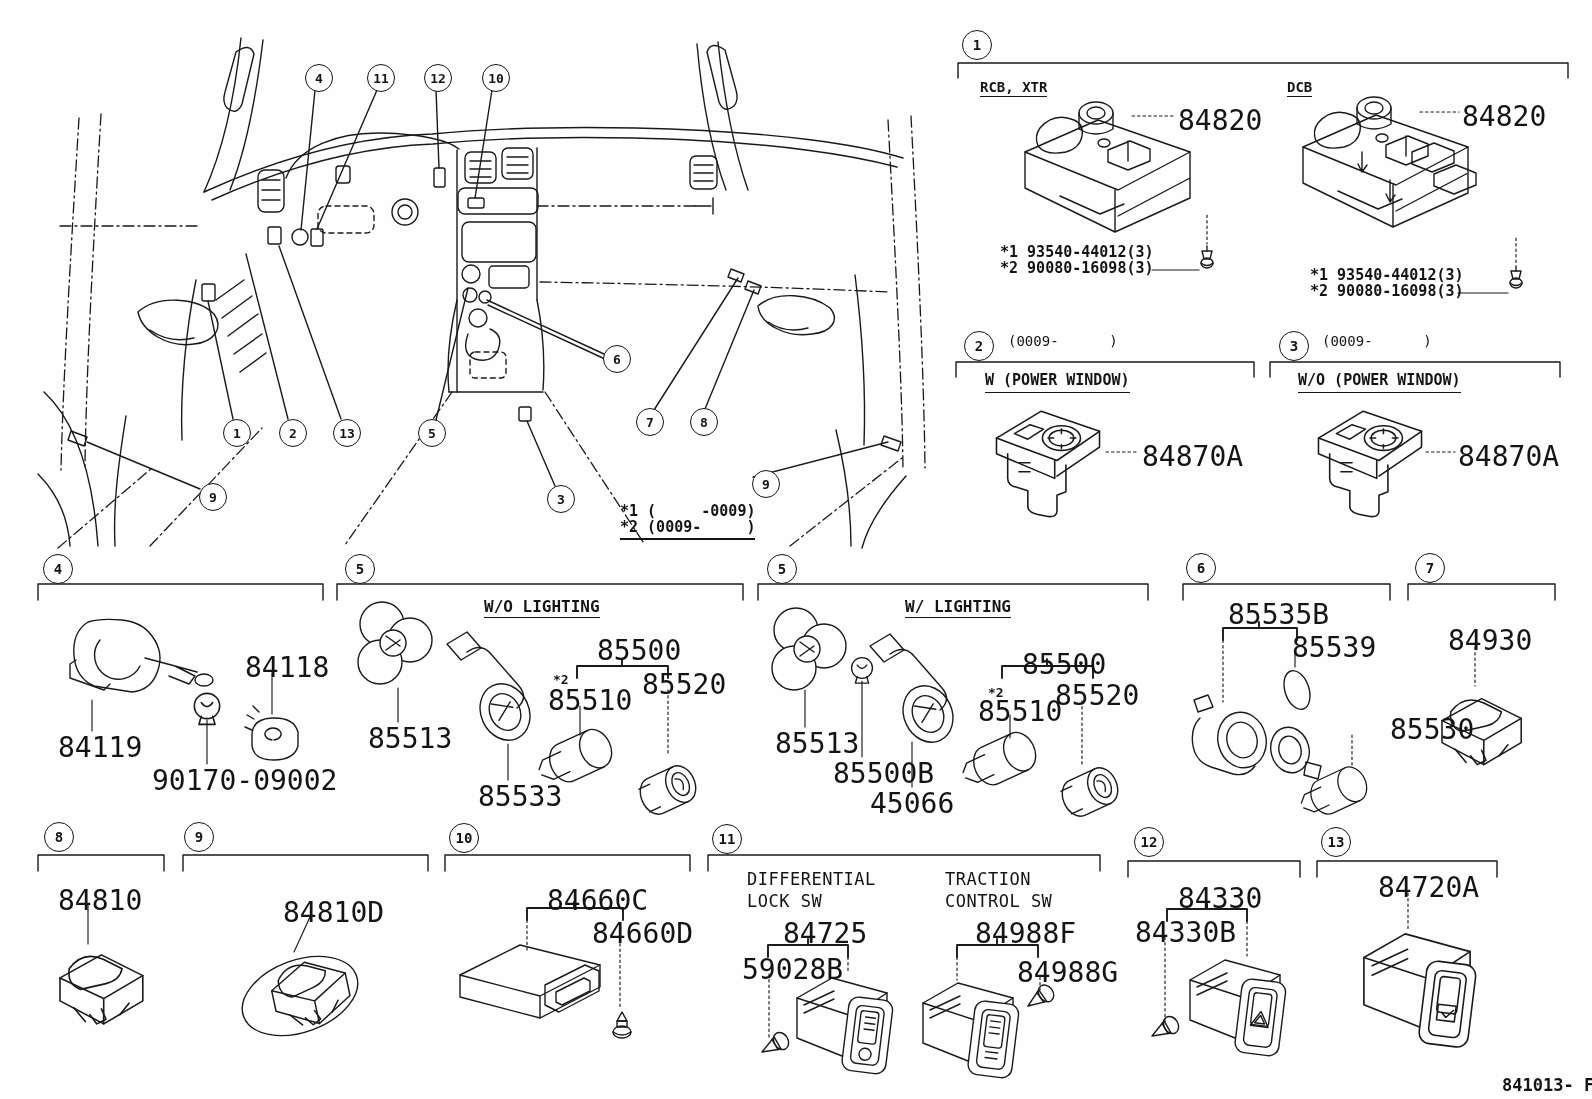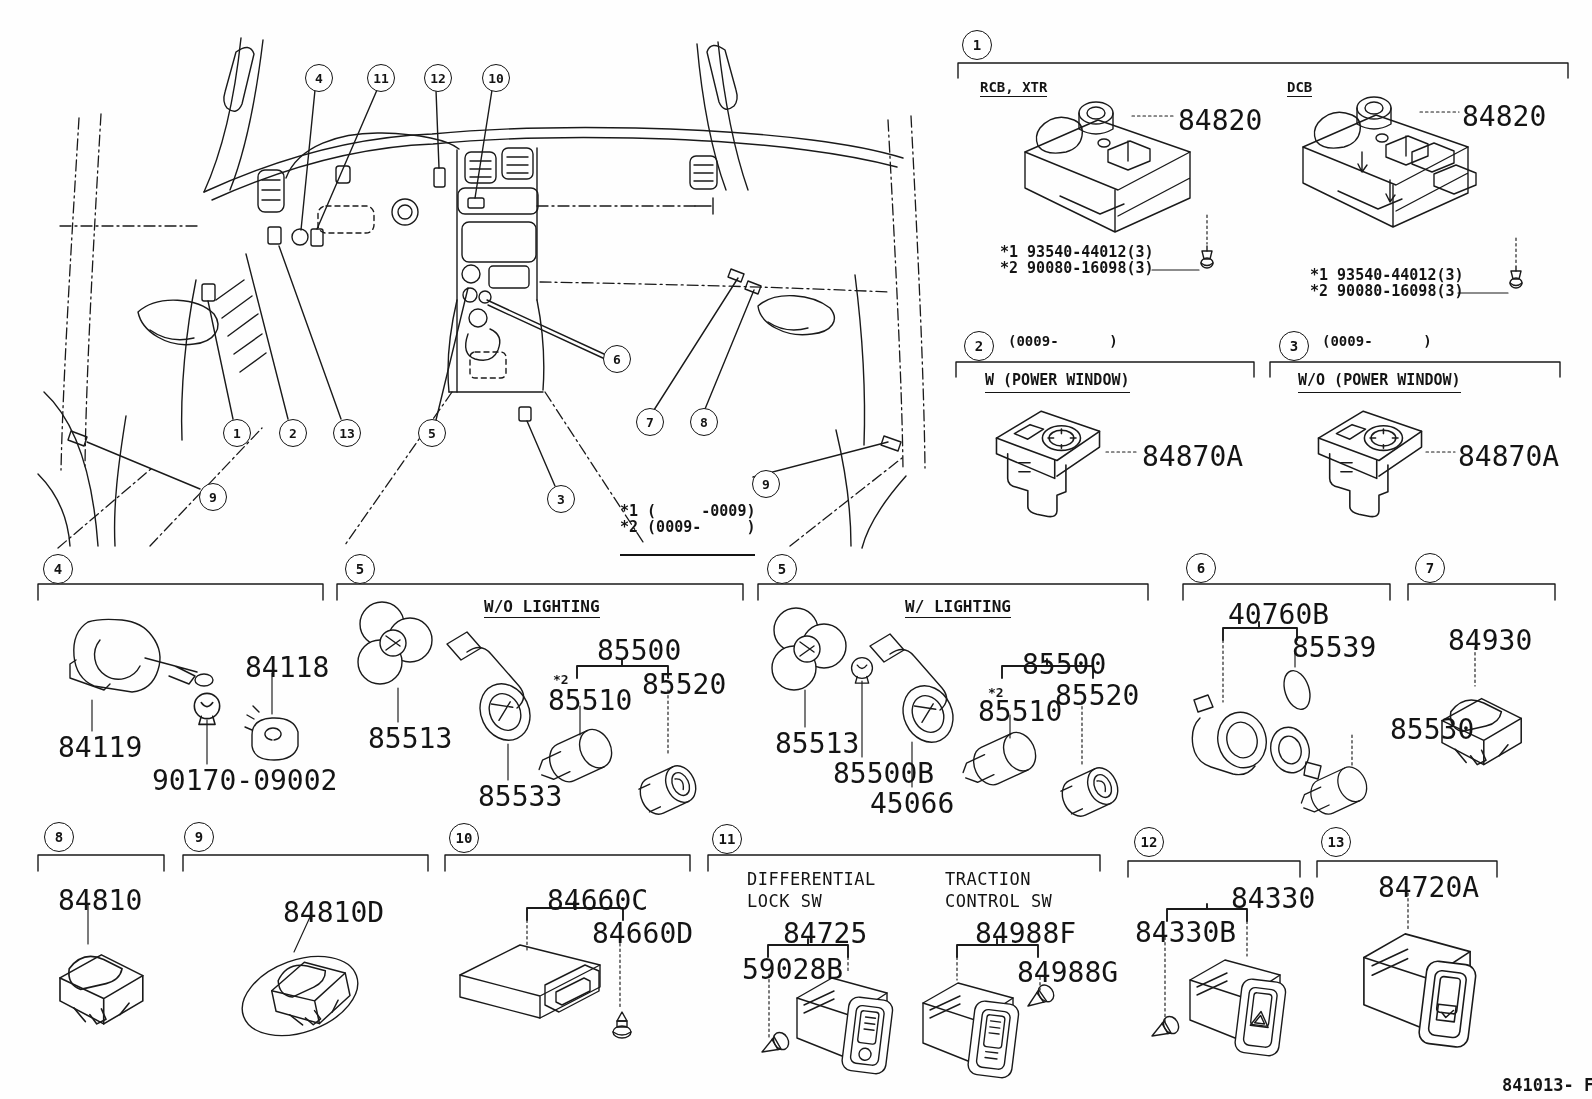--- a/index.html
+++ b/index.html
@@ -10,32 +10,32 @@
   .bk{stroke-width:1.9}
   .ld{stroke-width:1.15}
   .dt{stroke-dasharray:2.5 3;stroke-width:1.15}
   .dd{stroke-dasharray:11 4 2 4;stroke-width:1.3}
   .dsh{stroke-dasharray:5 4}
   #clover circle{fill:#fff}
   #bezelV rect{fill:#fff}
   .lbl{position:absolute;white-space:pre;line-height:1.05;color:#141414}
   .b20{font-size:28px;font-weight:400;letter-spacing:0px}
   .n15{font-size:15px;font-weight:700}
-  .n14{font-size:14px;font-weight:700}
+  .n14{font-size:14px;font-weight:400}
   .h17{font-size:17px;font-weight:400;letter-spacing:.5px}
   .q13{font-size:13px;font-weight:700}
   .u16{font-size:16px;font-weight:700;border-bottom:1.6px solid #141414;padding-bottom:1px}
   .u15{font-size:15px;font-weight:700;border-bottom:1.6px solid #141414;padding-bottom:3px}
   .u14{font-size:14px;font-weight:700;border-bottom:1.6px solid #141414;padding-bottom:1px}
   .f17{font-size:17px;font-weight:700}
   .co{position:absolute;width:26px;height:26px;border:1.8px solid #141414;border-radius:50%;
       display:flex;align-items:center;justify-content:center;font-size:13px;font-weight:700;background:#fff}
   .sc{position:absolute;width:28px;height:28px;border:1.9px solid #141414;border-radius:50%;
       display:flex;align-items:center;justify-content:center;font-size:14px;font-weight:700;background:#fff}
-  .note-block{position:absolute;border-bottom:2px solid #141414;padding-bottom:18px}
+  .note-block{position:absolute;border-bottom:2px solid #141414;padding-bottom:2px}
 </style>
 </head>
 <body>
 
 <div id="stage">
 
 <svg width="1592" height="1099" viewBox="0 0 1592 1099">
   <defs>
     <g id="screwA">
           <path d="M0,-12 v5"></path>
@@ -443,38 +443,38 @@
 
 <div class="lbl u16" style="left:905px;top:599px">W/ LIGHTING</div>
 <div class="lbl b20" style="left:1022px;top:650px">85500</div>
 <div class="lbl q13" style="left:988px;top:686px">*2</div>
 <div class="lbl b20" style="left:978px;top:697px">85510</div>
 <div class="lbl b20" style="left:1055px;top:681px">85520</div>
 <div class="lbl b20" style="left:775px;top:729px">85513</div>
 <div class="lbl b20" style="left:833px;top:759px">85500B</div>
 <div class="lbl b20" style="left:870px;top:789px">45066</div>
 
-<div class="lbl b20" style="left:1228px;top:600px">40760B</div>
+<div class="lbl b20" style="left:1228px;top:600px">85535B</div>
 <div class="lbl b20" style="left:1292px;top:633px">85539</div>
 <div class="lbl b20" style="left:1390px;top:715px">85530</div>
 <div class="lbl b20" style="left:1448px;top:626px">84930</div>
 
 <div class="lbl b20" style="left:58px;top:886px">84810</div>
 <div class="lbl b20" style="left:283px;top:898px">84810D</div>
 <div class="lbl b20" style="left:547px;top:886px">84660C</div>
 <div class="lbl b20" style="left:592px;top:919px">84660D</div>
 
 <div class="lbl h17" style="left:747px;top:871px">DIFFERENTIAL</div>
 <div class="lbl h17" style="left:747px;top:893px">LOCK SW</div>
 <div class="lbl b20" style="left:783px;top:919px">84725</div>
 <div class="lbl b20" style="left:742px;top:955px">59028B</div>
 <div class="lbl h17" style="left:945px;top:871px">TRACTION</div>
 <div class="lbl h17" style="left:945px;top:893px">CONTROL SW</div>
 <div class="lbl b20" style="left:975px;top:919px">84988F</div>
 <div class="lbl b20" style="left:1017px;top:958px">84988G</div>
 
-<div class="lbl b20" style="left:1231px;top:884px">84330</div>
+<div class="lbl b20" style="left:1178px;top:884px">84330</div>
 <div class="lbl b20" style="left:1135px;top:918px">84330B</div>
 <div class="lbl b20" style="left:1378px;top:873px">84720A</div>
 
 <div class="lbl f17" style="left:1502px;top:1077px">841013- F</div>
 
 </div>
 
 </body></html>

